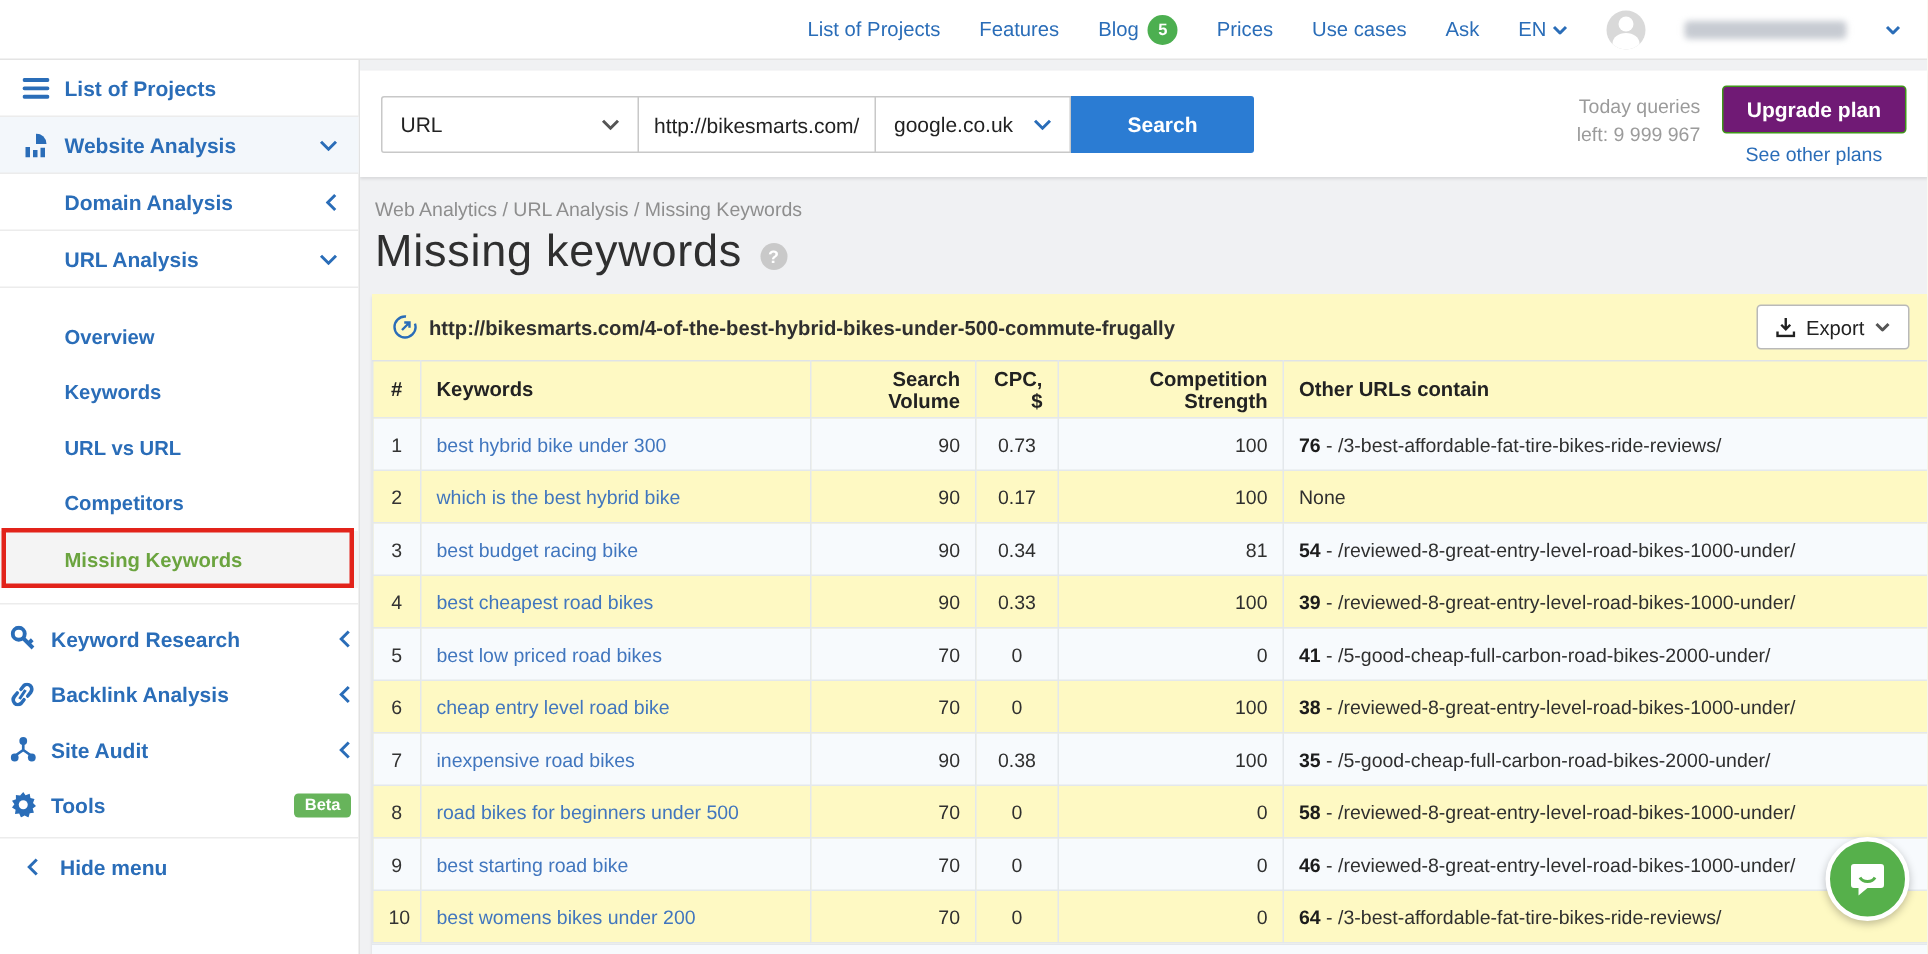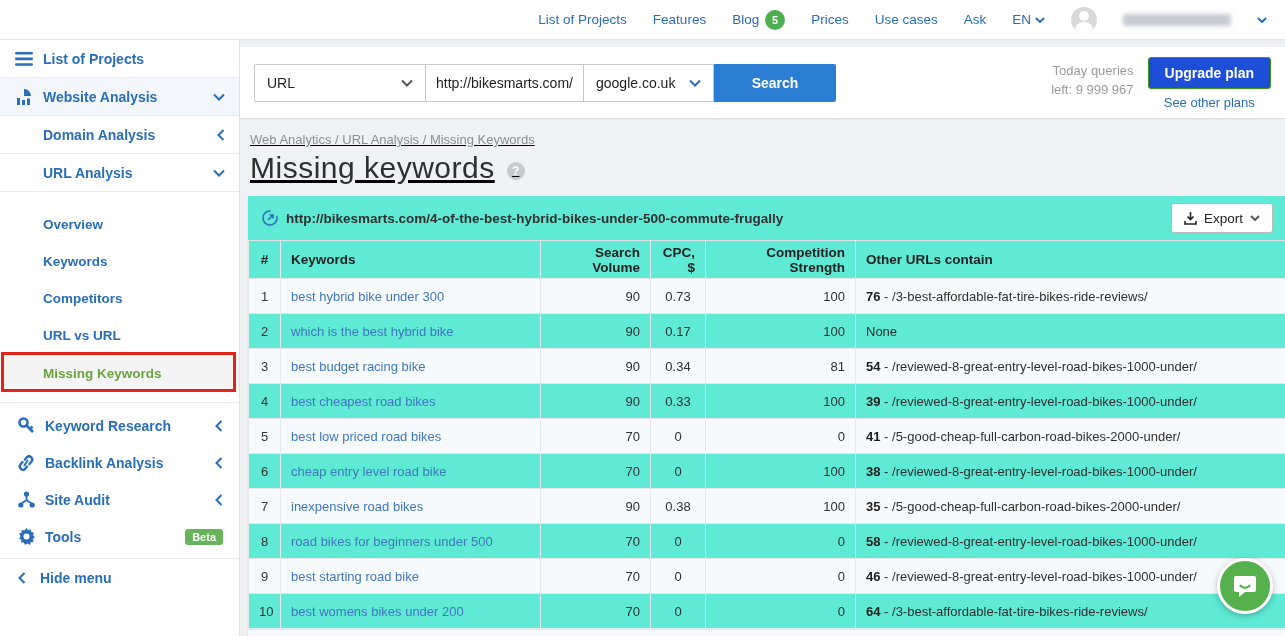--- a/index.html
+++ b/index.html
@@ -30,21 +30,21 @@
   aside { position:absolute; top:40px; left:0; width:240px; height:596px; background:#fff; border-right:1px solid #e2e2e2; z-index:4; }
   .side-row { height:38px; display:flex; align-items:center; padding:0 14px; border-bottom:1px solid #ececec; cursor:pointer; }
   .side-row .ico { width:20px; display:flex; justify-content:center; margin-right:9px; }
   .side-row .lbl { color:#2a6db8; font-size:14px; font-weight:bold; flex:1; }
   .side-row .arr { margin-left:auto; display:flex; }
   .row-highlight { background:#f3f7fb; }
   .side-sub { padding:14px 0 10px 0; }
   .sub-item { height:37px; display:flex; align-items:center; padding-left:43px; color:#2a6db8; font-size:13.5px; font-weight:bold; cursor:pointer; }
   .sub-item.active { color:#6ba43f; background:#f4f4f4; height:38px; }
   .side-modules { border-top:1px solid #ececec; padding-top:4px; }
-  .mod-item { height:37px; display:flex; align-items:center; padding:0 16px; cursor:pointer; }
+  .mod-item { height:37px; display:flex; align-items:center; padding:0 5px; cursor:pointer; }
   .mod-item .ico { width:20px; display:flex; justify-content:center; margin-right:9px; }
   .mod-item .lbl { color:#2a6db8; font-size:14px; font-weight:bold; }
   .mod-item .arr { margin-left:auto; display:flex; }
   .beta-badge { margin-left:auto; background:#67b45b; color:#fff; font-size:11px; font-weight:bold; padding:2px 7px; border-radius:3px; }
   .hide-row { border-top:1px solid #ececec; height:38px; display:flex; align-items:center; padding:0 18px; margin-top:3px; cursor:pointer; }
   .hide-row .lbl { color:#2a6db8; font-size:14px; font-weight:bold; margin-left:14px; }
   .red-box { position:absolute; left:1px; top:312px; width:235px; height:40px; border:3px solid #e2231a; z-index:6; pointer-events:none; }
 
   
   main { position:absolute; top:40px; left:240px; width:1045px; height:596px; background:#f0f1f3; }
@@ -52,30 +52,30 @@
   .sform { display:flex; height:38px; }
   .sel { border:1px solid #c8c8c8; background:#fff; display:flex; align-items:center; padding:0 12px; font-size:14px; color:#222; cursor:pointer; }
   .sel-type { width:172px; border-radius:2px 0 0 2px; }
   .sel-type .arr, .sel-region .arr { margin-left:auto; display:flex; }
   .inp { width:158px; border:1px solid #c8c8c8; border-left:none; font-size:14px; padding:0 10px; color:#222; outline:none; font-family:"Liberation Sans",sans-serif; }
   .sel-region { width:130px; border-left:none; }
   .search-btn { width:122px; background:#2b7cd3; color:#fff; border:none; font-size:14px; font-weight:bold; border-radius:0 2px 2px 0; cursor:pointer; font-family:"Liberation Sans",sans-serif; }
   .panel-right { margin-left:auto; display:flex; align-items:flex-start; gap:14px; padding-top:2px; }
   .queries { text-align:right; color:#9b9b9b; font-size:13px; line-height:1.45; padding-top:5px; }
   .upgrade-col { display:flex; flex-direction:column; align-items:center; gap:6px; }
-  .upgrade-btn { background:#1d4ed8; border:1px solid #3f9419; color:#fff; font-weight:bold; font-size:14px; padding:7px 16px; border-radius:3px; cursor:pointer; font-family:"Liberation Sans",sans-serif; }
+  .upgrade-btn { background:#701a75; border:1px solid #3f9419; color:#fff; font-weight:bold; font-size:14px; padding:7px 16px; border-radius:3px; cursor:pointer; font-family:"Liberation Sans",sans-serif; }
   .see-plans { color:#2a6db8; font-size:13px; text-decoration:none; }
 
-  .title-band { padding:14px 0 0 10px; height:78px;text-decoration:underline; }
+  .title-band { padding:14px 0 0 10px; height:78px; }
   .breadcrumb { color:#8e8e8e; font-size:13px; }
   .page-title-row { display:flex; align-items:center; gap:12px; margin-top:4px; }
   .page-title { font-size:30px; color:#2f2f2f; font-weight:normal; letter-spacing:.5px; }
   .q-icon { width:18px; height:18px; border-radius:50%; background:#c9c9c9; color:#fff; font-size:12px; font-weight:bold; display:flex; align-items:center; justify-content:center; margin-top:6px; cursor:pointer; }
 
-  .card { margin-left:8px; width:1037px; height:440px; background:#5eead4; box-shadow:0 1px 2px rgba(0,0,0,.10); overflow:hidden; }
+  .card { margin-left:8px; width:1037px; height:440px; background:#fef9c3; box-shadow:0 1px 2px rgba(0,0,0,.10); overflow:hidden; }
   .url-row { height:44px; display:flex; align-items:center; padding:0 12px 0 14px; }
   .url-text { font-size:13.5px; color:#2f2f2f; font-weight:bold; margin-left:8px; }
   .export-btn { margin-left:auto; display:flex; align-items:center; gap:7px; border:1px solid #b9b9b9; background:#fff; border-radius:3px; height:30px; padding:0 12px; font-size:13.5px; color:#222; cursor:pointer; font-family:"Liberation Sans",sans-serif; }
 
   table.kw { width:1037px; border-collapse:collapse; table-layout:fixed; }
   table.kw th, table.kw td { border:1px solid #e4e8ec; font-size:13px; padding:0 10px; height:35px; }
   table.kw th { height:38px; border-top:1px solid #dfe3e8; color:#222; font-size:13.5px; }
   table.kw tr.alt td { background:#f7fafd; }
   .c-num { width:32px; text-align:center; color:#333; }
   .c-kw { width:260px; text-align:left; }
@@ -160,22 +160,22 @@
       <span class="lbl">URL Analysis</span>
       <span class="arr">
           <svg width="12" height="8">
             <polyline class="chev" points="1,1.5 6,6.5 11,1.5"></polyline>
           </svg>
         </span>
     </div>
     <div class="side-sub">
       <div class="sub-item">Overview</div>
       <div class="sub-item">Keywords</div>
+      <div class="sub-item">URL vs URL</div>
       <div class="sub-item">Competitors</div>
-      <div class="sub-item">URL vs URL</div>
       <div class="sub-item active">Missing Keywords</div>
     </div>
     <div class="side-modules">
       <div class="mod-item">
         <span class="ico">
           <svg width="17" height="17" viewBox="0 0 17 17">
               <circle cx="5.5" cy="5.5" r="4" fill="none" stroke="#2a6db8" stroke-width="2.6"></circle>
               <path d="M8.5 8.5 L15 15 M12 12 L14.5 9.5" stroke="#2a6db8" stroke-width="2.6" fill="none"></path>
             </svg>
         </span>

